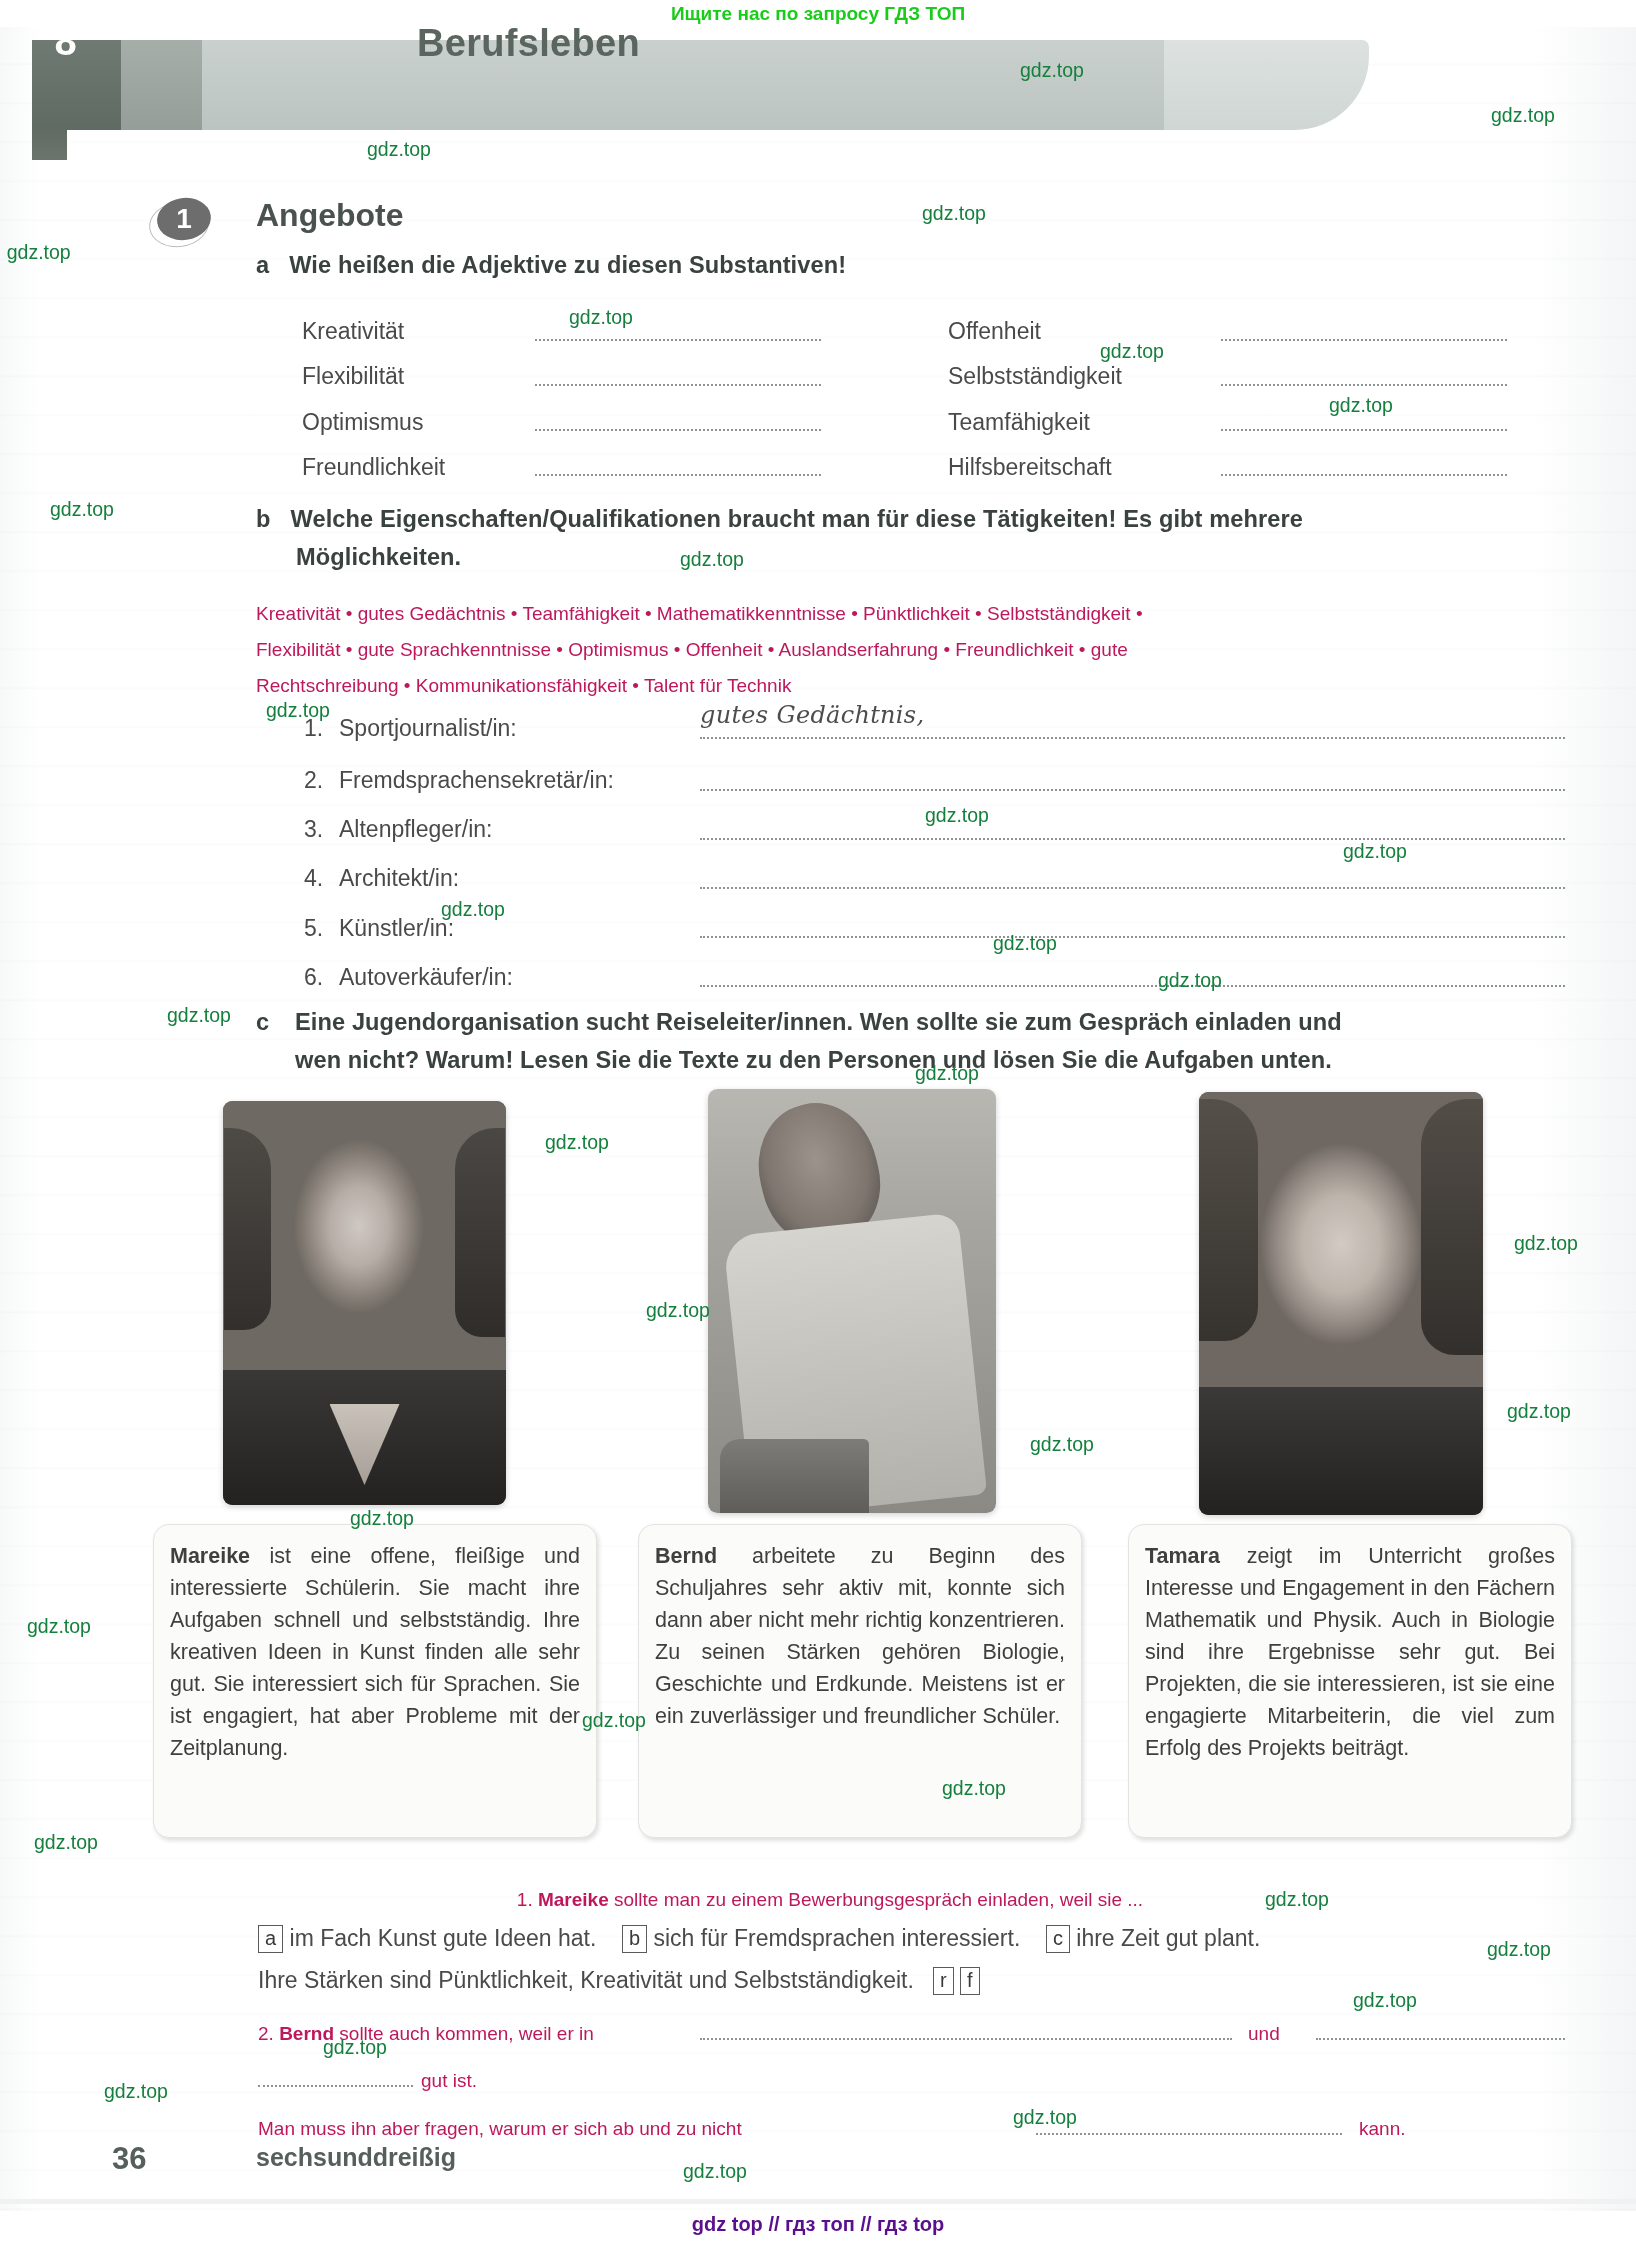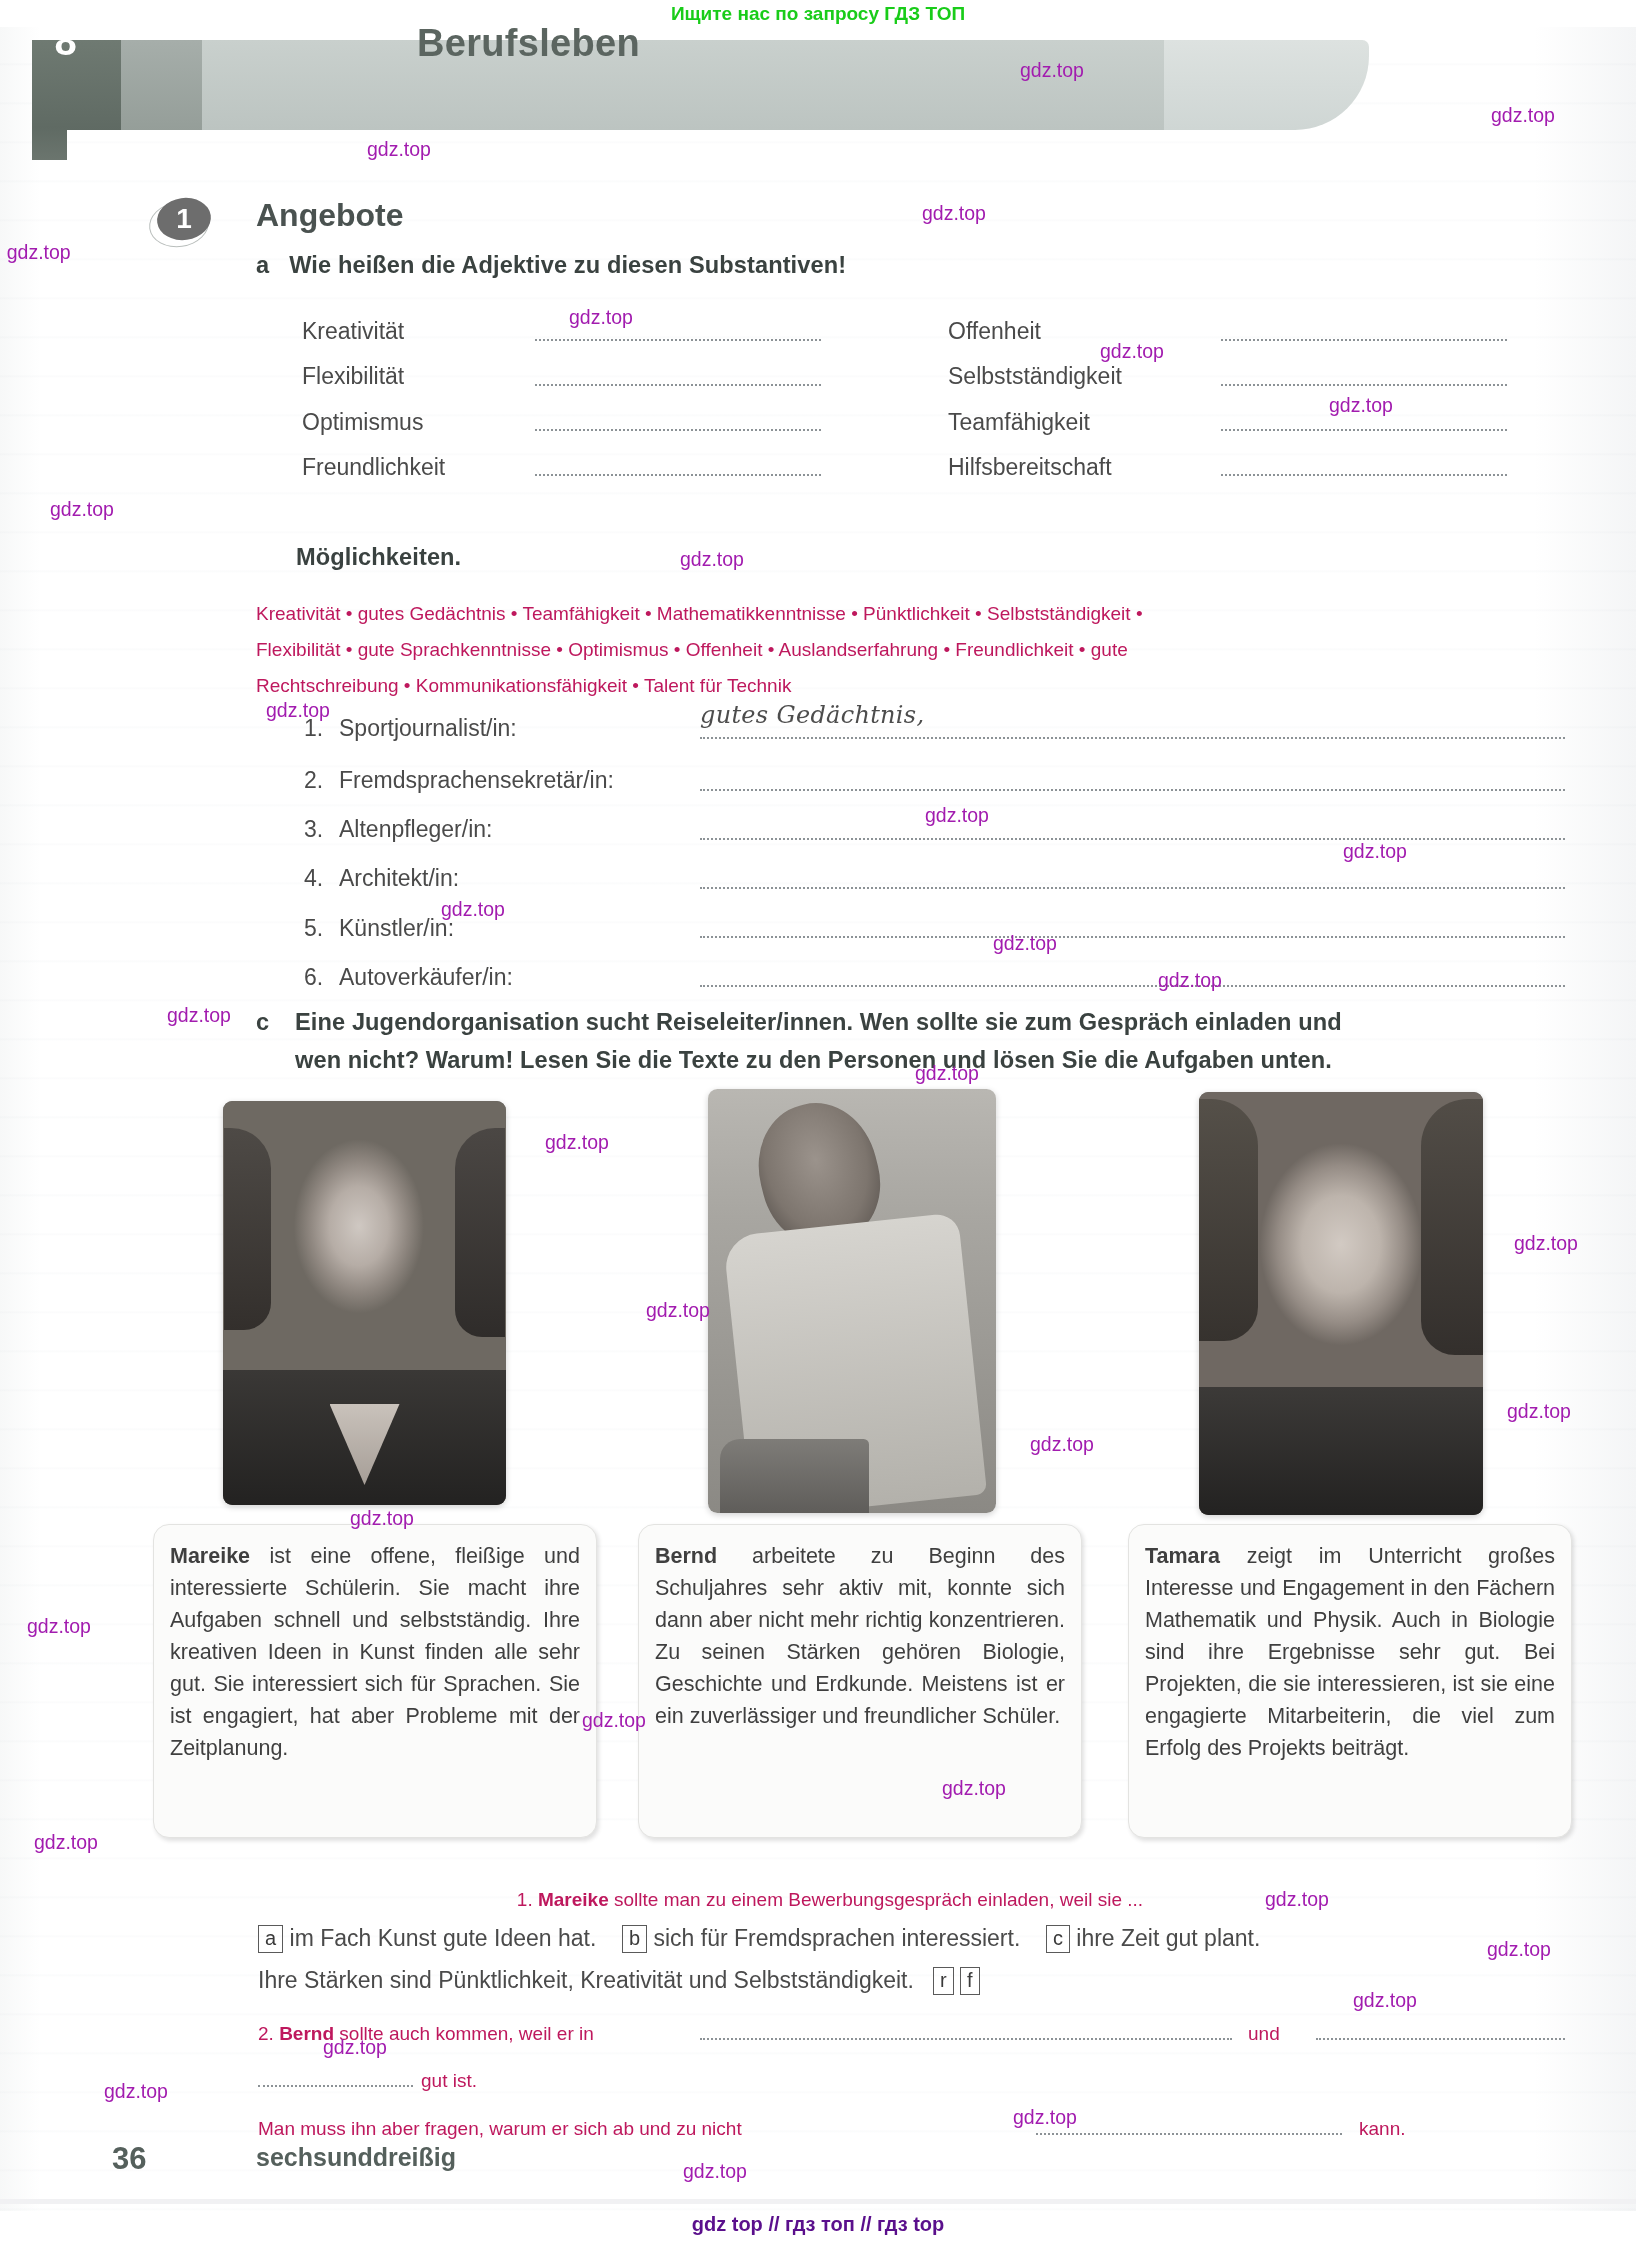--- a/index.html
+++ b/index.html
@@ -297,21 +297,21 @@
   .bottom-strip {
     position: absolute;
     left: 0; top: 2199px; width: 1636px; height: 5.4px;
     background: #f1f1f3;
   }
 
   
   .wm {
     position: absolute;
     font-size: 19.5px;
-    color: #a21caf;
+    color: #15803d;
     font-family: "Liberation Sans", sans-serif;
     white-space: nowrap;
   }
 </style>
 </head>
 <body>
 
 <div id="page">
 
   <div class="page-sheet">
@@ -354,20 +354,24 @@
 
   <div class="fillrow" style="left:902px; top:318px;">Offenheit</div>
   <div class="dots" style="left:1221px; top:339px; width:286px;"></div>
   <div class="fillrow" style="left:902px; top:363px;">Selbstständigkeit</div>
   <div class="dots" style="left:1221px; top:384px; width:286px;"></div>
   <div class="fillrow" style="left:902px; top:409px;">Teamfähigkeit</div>
   <div class="dots" style="left:1221px; top:429px; width:286px;"></div>
   <div class="fillrow" style="left:902px; top:454px;">Hilfsbereitschaft</div>
   <div class="dots" style="left:1221px; top:474px; width:286px;"></div>
 
+  <div class="sub-head" style="left:256px; top:506px; width:1333px;">
+    <span>b</span>
+    &nbsp;&nbsp;<span>Welche Eigenschaften/Qualifikationen braucht man für diese Tätigkeiten! Es gibt mehrere</span>
+  </div>
   <div class="sub-head" style="left:296px; top:544px;">Möglichkeiten.</div>
 
   <div class="body-text" style="left:256px; top:596px; width:1333px;">Kreativität • gutes Gedächtnis • Teamfähigkeit • Mathematikkenntnisse • Pünktlichkeit • Selbstständigkeit •</div>
   <div class="body-text" style="left:256px; top:632px; width:1333px;">Flexibilität • gute Sprachkenntnisse • Optimismus • Offenheit • Auslandserfahrung • Freundlichkeit • gute</div>
   <div class="body-text" style="left:256px; top:668px; width:1333px;">Rechtschreibung • Kommunikationsfähigkeit • Talent für Technik</div>
 
   <div class="fillrow" style="left:258px; top:715px;">1.</div>
   <div class="fillrow" style="left:293px; top:715px;">Sportjournalist/in:</div>
   <div class="dots" style="left:700px; top:737px; width:865px;"></div>
   <div class="handwriting" style="left:700px; top:701px;">gutes Gedächtnis,</div>

